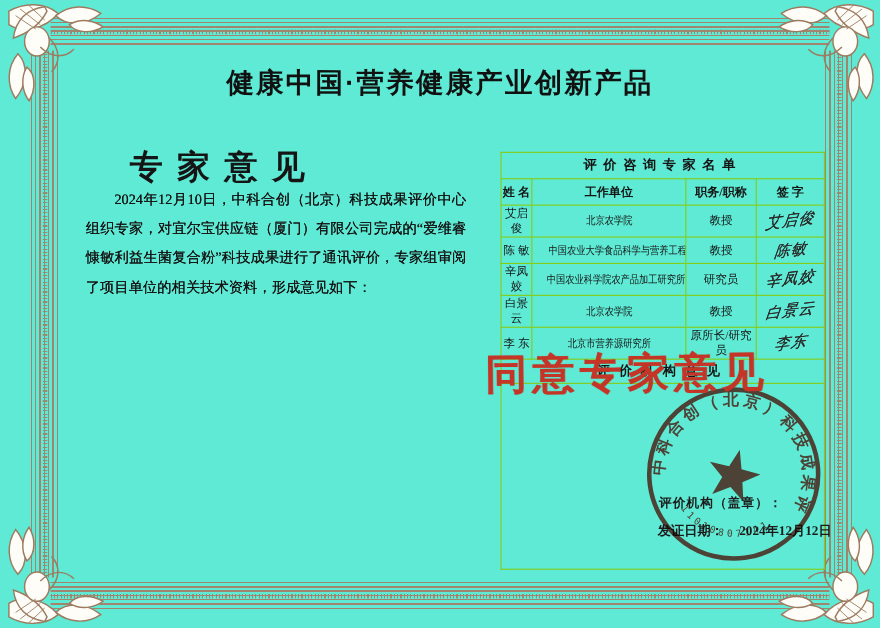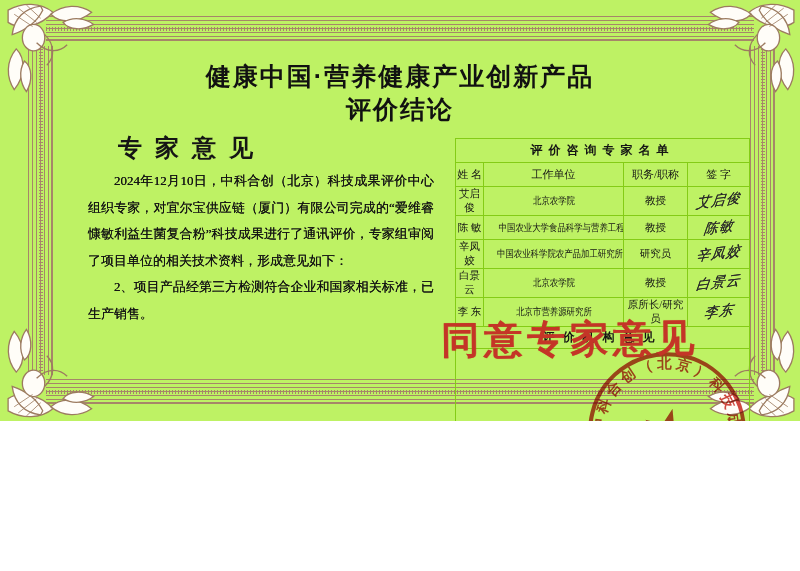--- a/index.html
+++ b/index.html
@@ -1,18 +1,18 @@
 <!DOCTYPE html>
 <html><head>
 <meta charset="utf-8">
 <style>
   html,body{margin:0;padding:0;background:#ffffff;}
   .page{
-    position:relative;width:800px;height:421px;overflow:hidden;
-    background:#bef264;
+    position:relative;width:800px;height:571px;overflow:hidden;
+    background:#5eead4;
     font-family:"Liberation Serif","DejaVu Serif",serif;
     color:#1c1c1c;
   }
   
   .band{position:absolute;opacity:.95;}
   .band-h{
     left:46px;right:46px;height:26px;
     background-image:
       repeating-linear-gradient(to right,#a5816a 0 1px,transparent 1px 3px),
       repeating-linear-gradient(to bottom,#a5816a 0 1.2px,rgba(0,0,0,0) 1.2px 3.9px);
@@ -41,42 +41,42 @@
   .title-block{
     position:absolute;left:60px;right:60px;top:60px;text-align:center;
     font-family:"Liberation Sans","DejaVu Sans",sans-serif;
     font-weight:bold;color:#111;
   }
   .title-line{font-size:25px;line-height:33px;letter-spacing:2px;}
 
   
   .expert-heading{
     position:absolute;left:118px;top:132px;
-    font-size:24px;font-weight:600;letter-spacing:13px;color:#151515;
+    font-size:30px;font-weight:600;letter-spacing:13px;color:#151515;
   }
   .expert-body{
-    position:absolute;left:88px;top:168px;width:346px;
+    position:absolute;left:78px;top:168px;width:346px;
     font-size:13px;line-height:26.5px;text-align:justify;
     color:#141414;text-shadow:0 0 .4px #141414;
   }
   .expert-body p{margin:0;text-indent:2em;}
 
   
   .expert-table{
     position:absolute;left:455px;top:138px;width:294px;
     border-collapse:collapse;table-layout:fixed;
     font-size:10.5px;color:#141414;
   }
   .expert-table td{
     border:1px solid #84cc16;text-align:center;vertical-align:middle;
     padding:0 1px;overflow:hidden;
   }
   .expert-table{border:1.5px solid #222;}
   .t-title td{height:23px;font-weight:bold;font-size:12px;letter-spacing:6px;}
-  .t-head td{height:23px;font-weight:normal;font-size:11px;}
+  .t-head td{height:23px;font-weight:bold;font-size:11px;}
   .t-row td{height:23px;}
   .t-agency td{height:21px;font-weight:bold;font-size:12px;letter-spacing:8px;}
   .t-big td{height:168px;}
   .unit-text{display:inline-block;white-space:nowrap;font-size:10px;transform:scaleX(.84);transform-origin:center;}
   .sig{
     display:inline-block;font-style:italic;font-size:14px;color:#2a2a2a;
     transform:rotate(-7deg) skewX(-14deg);letter-spacing:1px;
     text-shadow:0 0 .5px #2a2a2a;
   }
 
@@ -164,27 +164,25 @@
       <path d="M22,60 C16,70 18,82 24,90 C30,80 30,66 22,60 Z"></path>
       <ellipse cx="31" cy="37" rx="11" ry="13"></ellipse>
       <path d="M42,34 C52,44 52,56 44,64" fill="none"></path>
       <path d="M34,42 C44,52 56,52 64,44" fill="none"></path>
       <path d="M12,14 L30,26 M16,8 L34,22 M24,5 L38,18" fill="none" stroke-width="0.8"></path>
     </g>
   </svg>
 
   <div class="title-block">
     <div class="title-line">健康中国·营养健康产业创新产品</div>
-    <div class="title-line">评价结论</div>
   </div>
 
   <div class="expert-heading">专家意见</div>
   <div class="expert-body">
     <p>2024年12月10日，中科合创（北京）科技成果评价中心组织专家，对宜尔宝供应链（厦门）有限公司完成的“爱维睿慷敏利益生菌复合粉”科技成果进行了通讯评价，专家组审阅了项目单位的相关技术资料，形成意见如下：</p>
-    <p>2、项目产品经第三方检测符合企业和国家相关标准，已生产销售。</p>
   </div>
 
   <table class="expert-table">
     <colgroup>
         <col style="width:28px">
         <col style="width:140px">
         <col style="width:64px">
         <col style="width:62px">
       </colgroup>
     <tbody>

